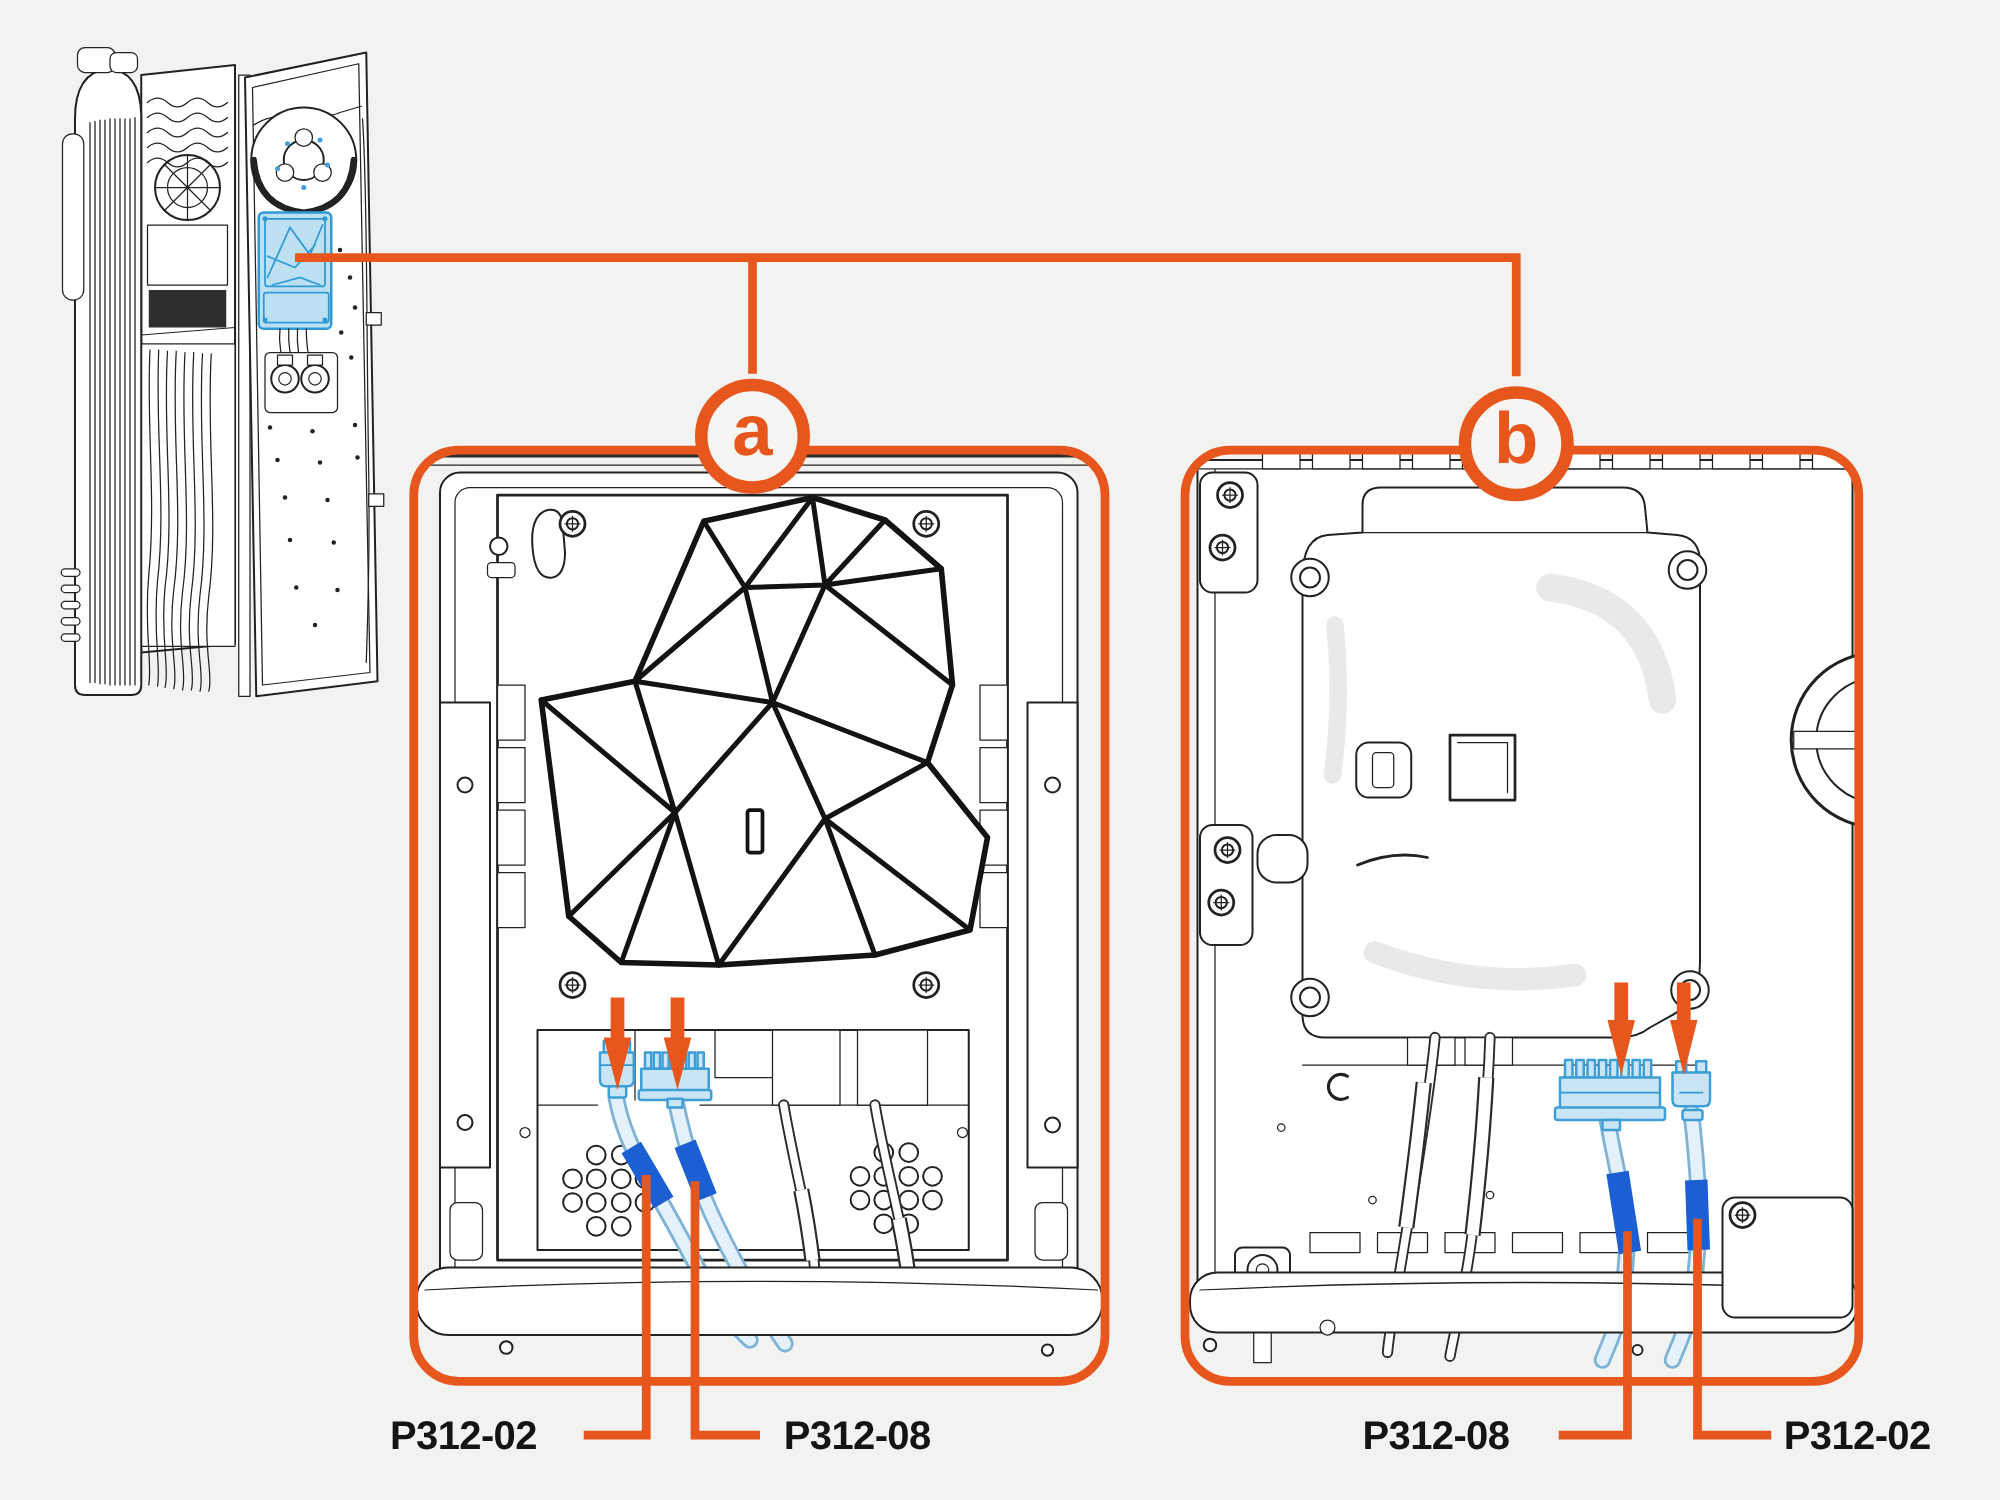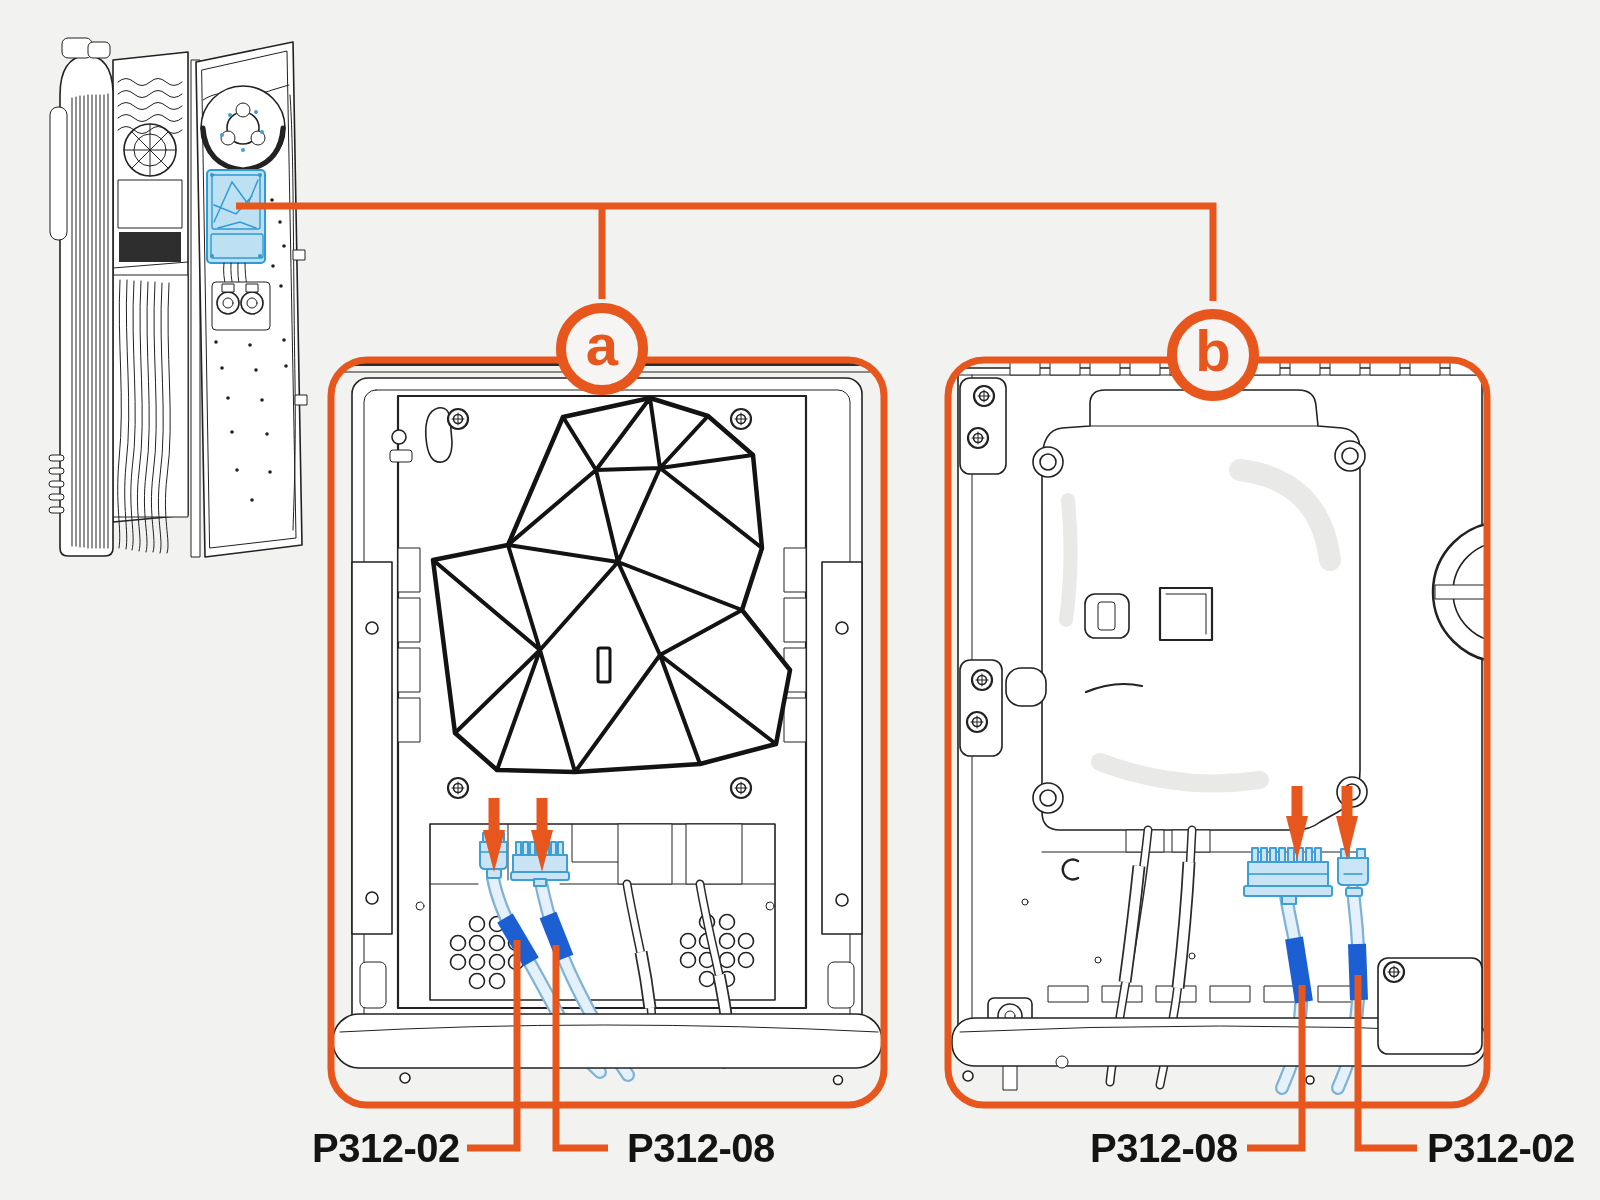--- a/index.html
+++ b/index.html
@@ -33,21 +33,21 @@
   
   .callout{position:absolute;width:92px;height:92px;box-sizing:border-box;
            border:10px solid #E7571D;border-radius:50%;background:#F6F5F3;
            display:flex;align-items:center;justify-content:center;}
   .callout span{color:#E7571D;font-size:58px;font-weight:bold;line-height:1;
                 transform:translateY(-4px);}
   .callout-a{left:556px;top:303px;}
   .callout-b{left:1167px;top:309px;}
 
   
-  .part-label{position:absolute;font-size:40px;font-weight:bold;color:#141414;
+  .part-label{position:absolute;font-size:32px;font-weight:bold;color:#141414;
               letter-spacing:-0.5px;white-space:nowrap;line-height:44px;top:1126px;}
   .lbl-a1{left:312px;}
   .lbl-a2{left:627px;}
   .lbl-b1{left:1090px;}
   .lbl-b2{left:1427px;}
 </style>
 </head>
 <body>
 
 <div class="canvas">

